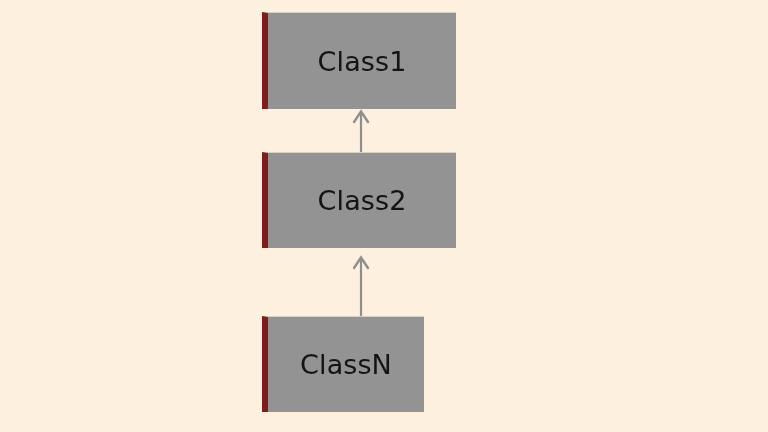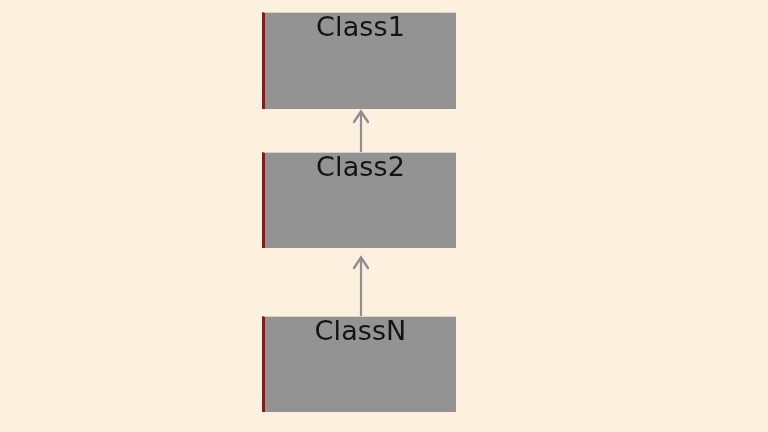--- a/index.html
+++ b/index.html
@@ -16,38 +16,39 @@
   #diagram-canvas {
     position: relative;
     width: 768px;
     height: 432px;
     background: #fdf0df;
   }
   .class-box {
     position: absolute;
     box-sizing: border-box;
     background: #939393;
-    border-left: 3px solid #7f1d1d;
+    border-left: 6px solid #7f1d1d;
     border-top: 1px solid #d8d2c9;
     display: flex;
+    align-items: center;
     justify-content: center;
   }
   .class-box-label {
     color: #141414;
     font-size: 27px;
     font-weight: 400;
     letter-spacing: 0.1px;
     line-height: 1;
     font-family: "DejaVu Sans", "Liberation Sans", sans-serif;
     white-space: nowrap;
     -webkit-font-smoothing: antialiased;
   }
   #box-class1 { left: 262px; top: 12px;  width: 194px; height: 97px; }
   #box-class2 { left: 262px; top: 152px; width: 194px; height: 96px; }
-  #box-classn { left: 262px; top: 316px; width: 194px; height: 96px; }
+  #box-classn { left: 262px; top: 316px; width: 162px; height: 96px; }
 
   .generalization-arrow {
     position: absolute;
     overflow: visible;
   }
   #arrow-class2-to-class1 { left: 340px; top: 105px; width: 42px; height: 58px; }
   #arrow-classn-to-class2 { left: 340px; top: 251px; width: 42px; height: 69px; }
 
   .arrow-stroke {
     fill: none;

